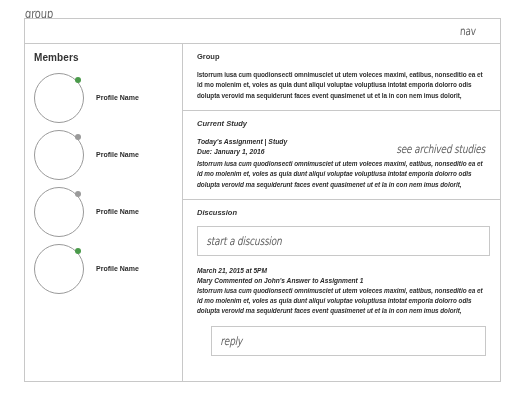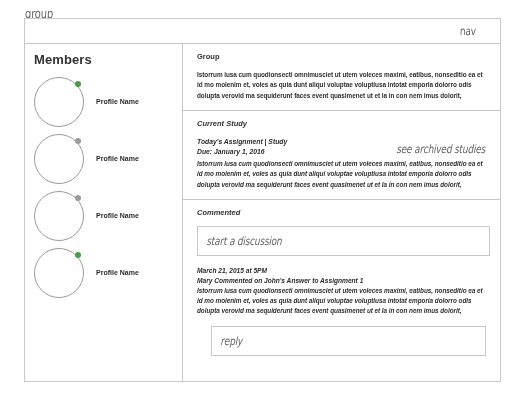--- a/index.html
+++ b/index.html
@@ -71,21 +71,21 @@
   }
 
   
   #members-panel {
     flex: 0 0 158px;
     border-right: 1px solid #c8c8c8;
     box-sizing: border-box;
     padding: 8px 0 0 9px;
   }
   .panel-heading {
-    font-size: 13px;
+    font-size: 10px;
     font-weight: bold;
     color: #333;
     margin: 0 0 6px 0;
     letter-spacing: .1px;
   }
   .member-row {
     position: relative;
     height: 57px;
     display: flex;
     align-items: center;
@@ -249,21 +249,21 @@
           <div class="study-title">Today's Assignment | Study</div>
           <div class="study-due">Due: January 1, 2016</div>
           <div class="archived-link">
             <span class="hand">see archived studies</span>
           </div>
         </div>
         <p class="body-copy">Istorrum iusa cum quodionsecti omnimusciet ut utem voleces maximi, eatibus, nonseditio ea et id mo molenim et, voles as quia dunt aliqui voluptae voluptiusa intotat emporia dolorro odis dolupta verovid ma sequiderunt faces event quasimenet ut et la in con nem imus dolorit,</p>
       </section>
 
       <section class="section">
-        <h2 class="section-title">Commented</h2>
+        <h2 class="section-title">Discussion</h2>
 
         <div id="discussion-input" class="text-input">
           <span class="hand">start a discussion</span>
         </div>
 
         <div id="comment-block">
           <div class="comment-meta">March 21, 2015 at 5PM</div>
           <div class="comment-meta">Mary Commented on John's Answer to Assignment 1</div>
           <p class="body-copy">Istorrum iusa cum quodionsecti omnimusciet ut utem voleces maximi, eatibus, nonseditio ea et id mo molenim et, voles as quia dunt aliqui voluptae voluptiusa intotat emporia dolorro odis dolupta verovid ma sequiderunt faces event quasimenet ut et la in con nem imus dolorit,</p>
         </div>

